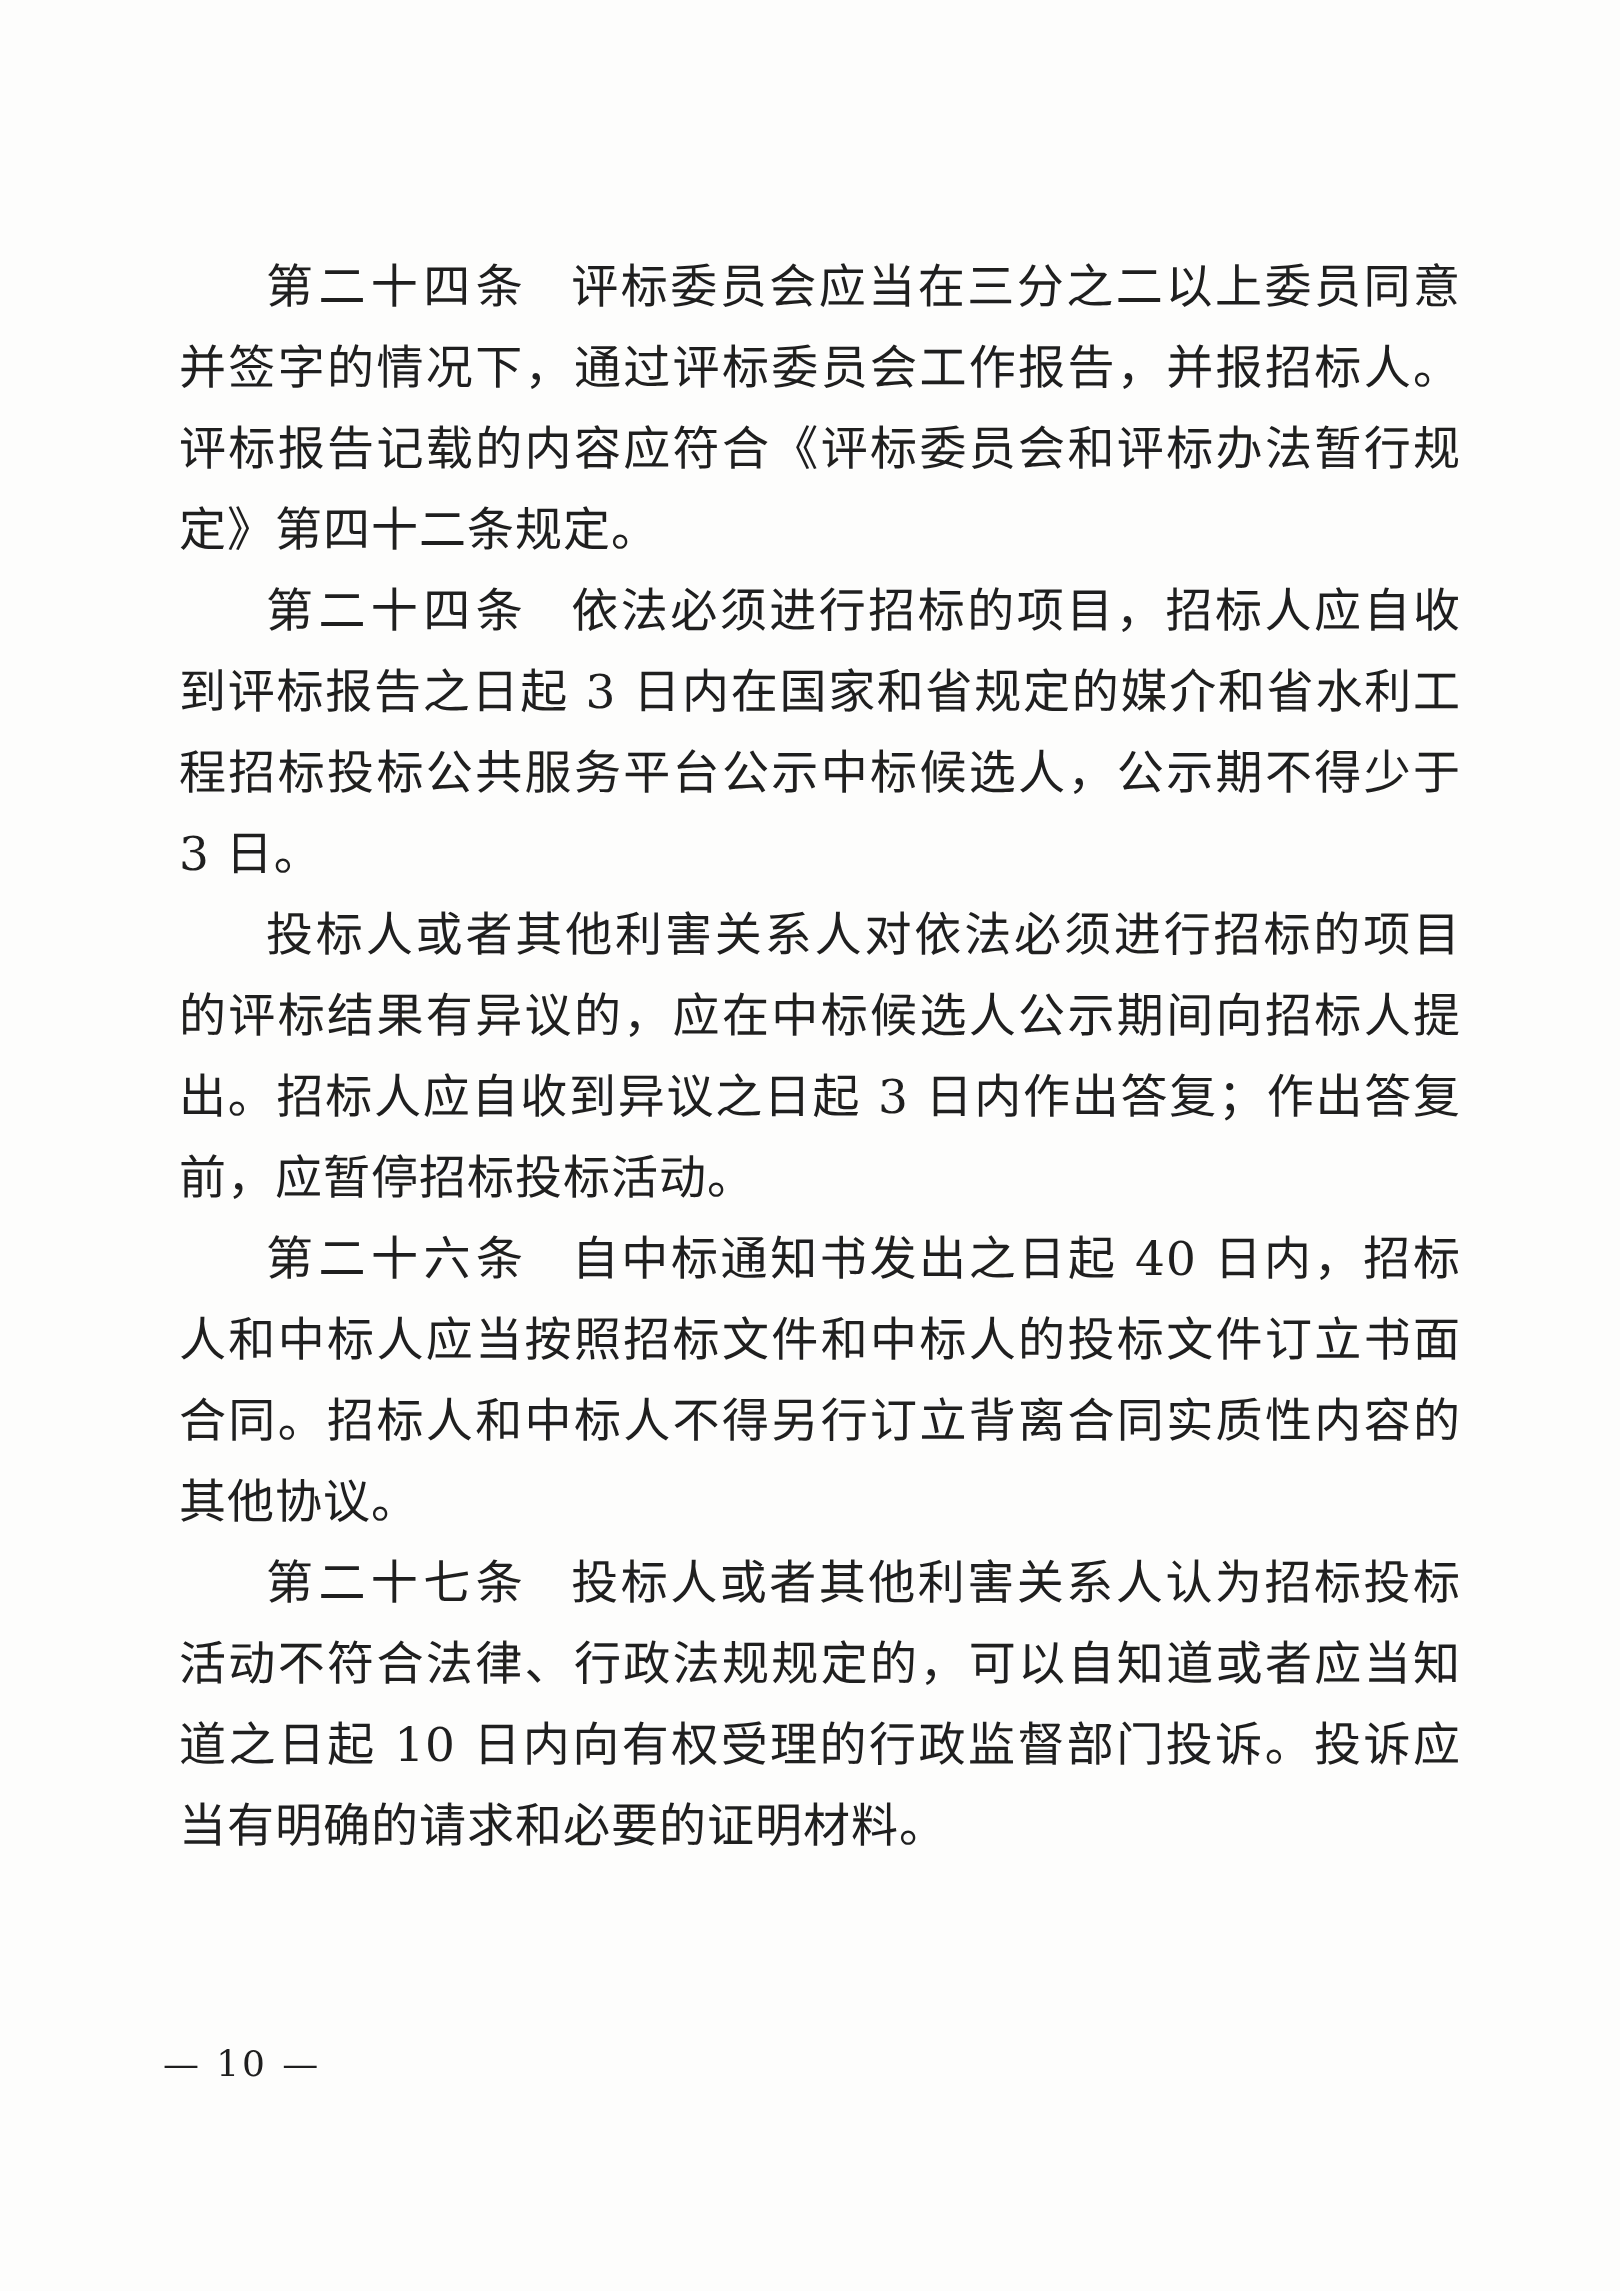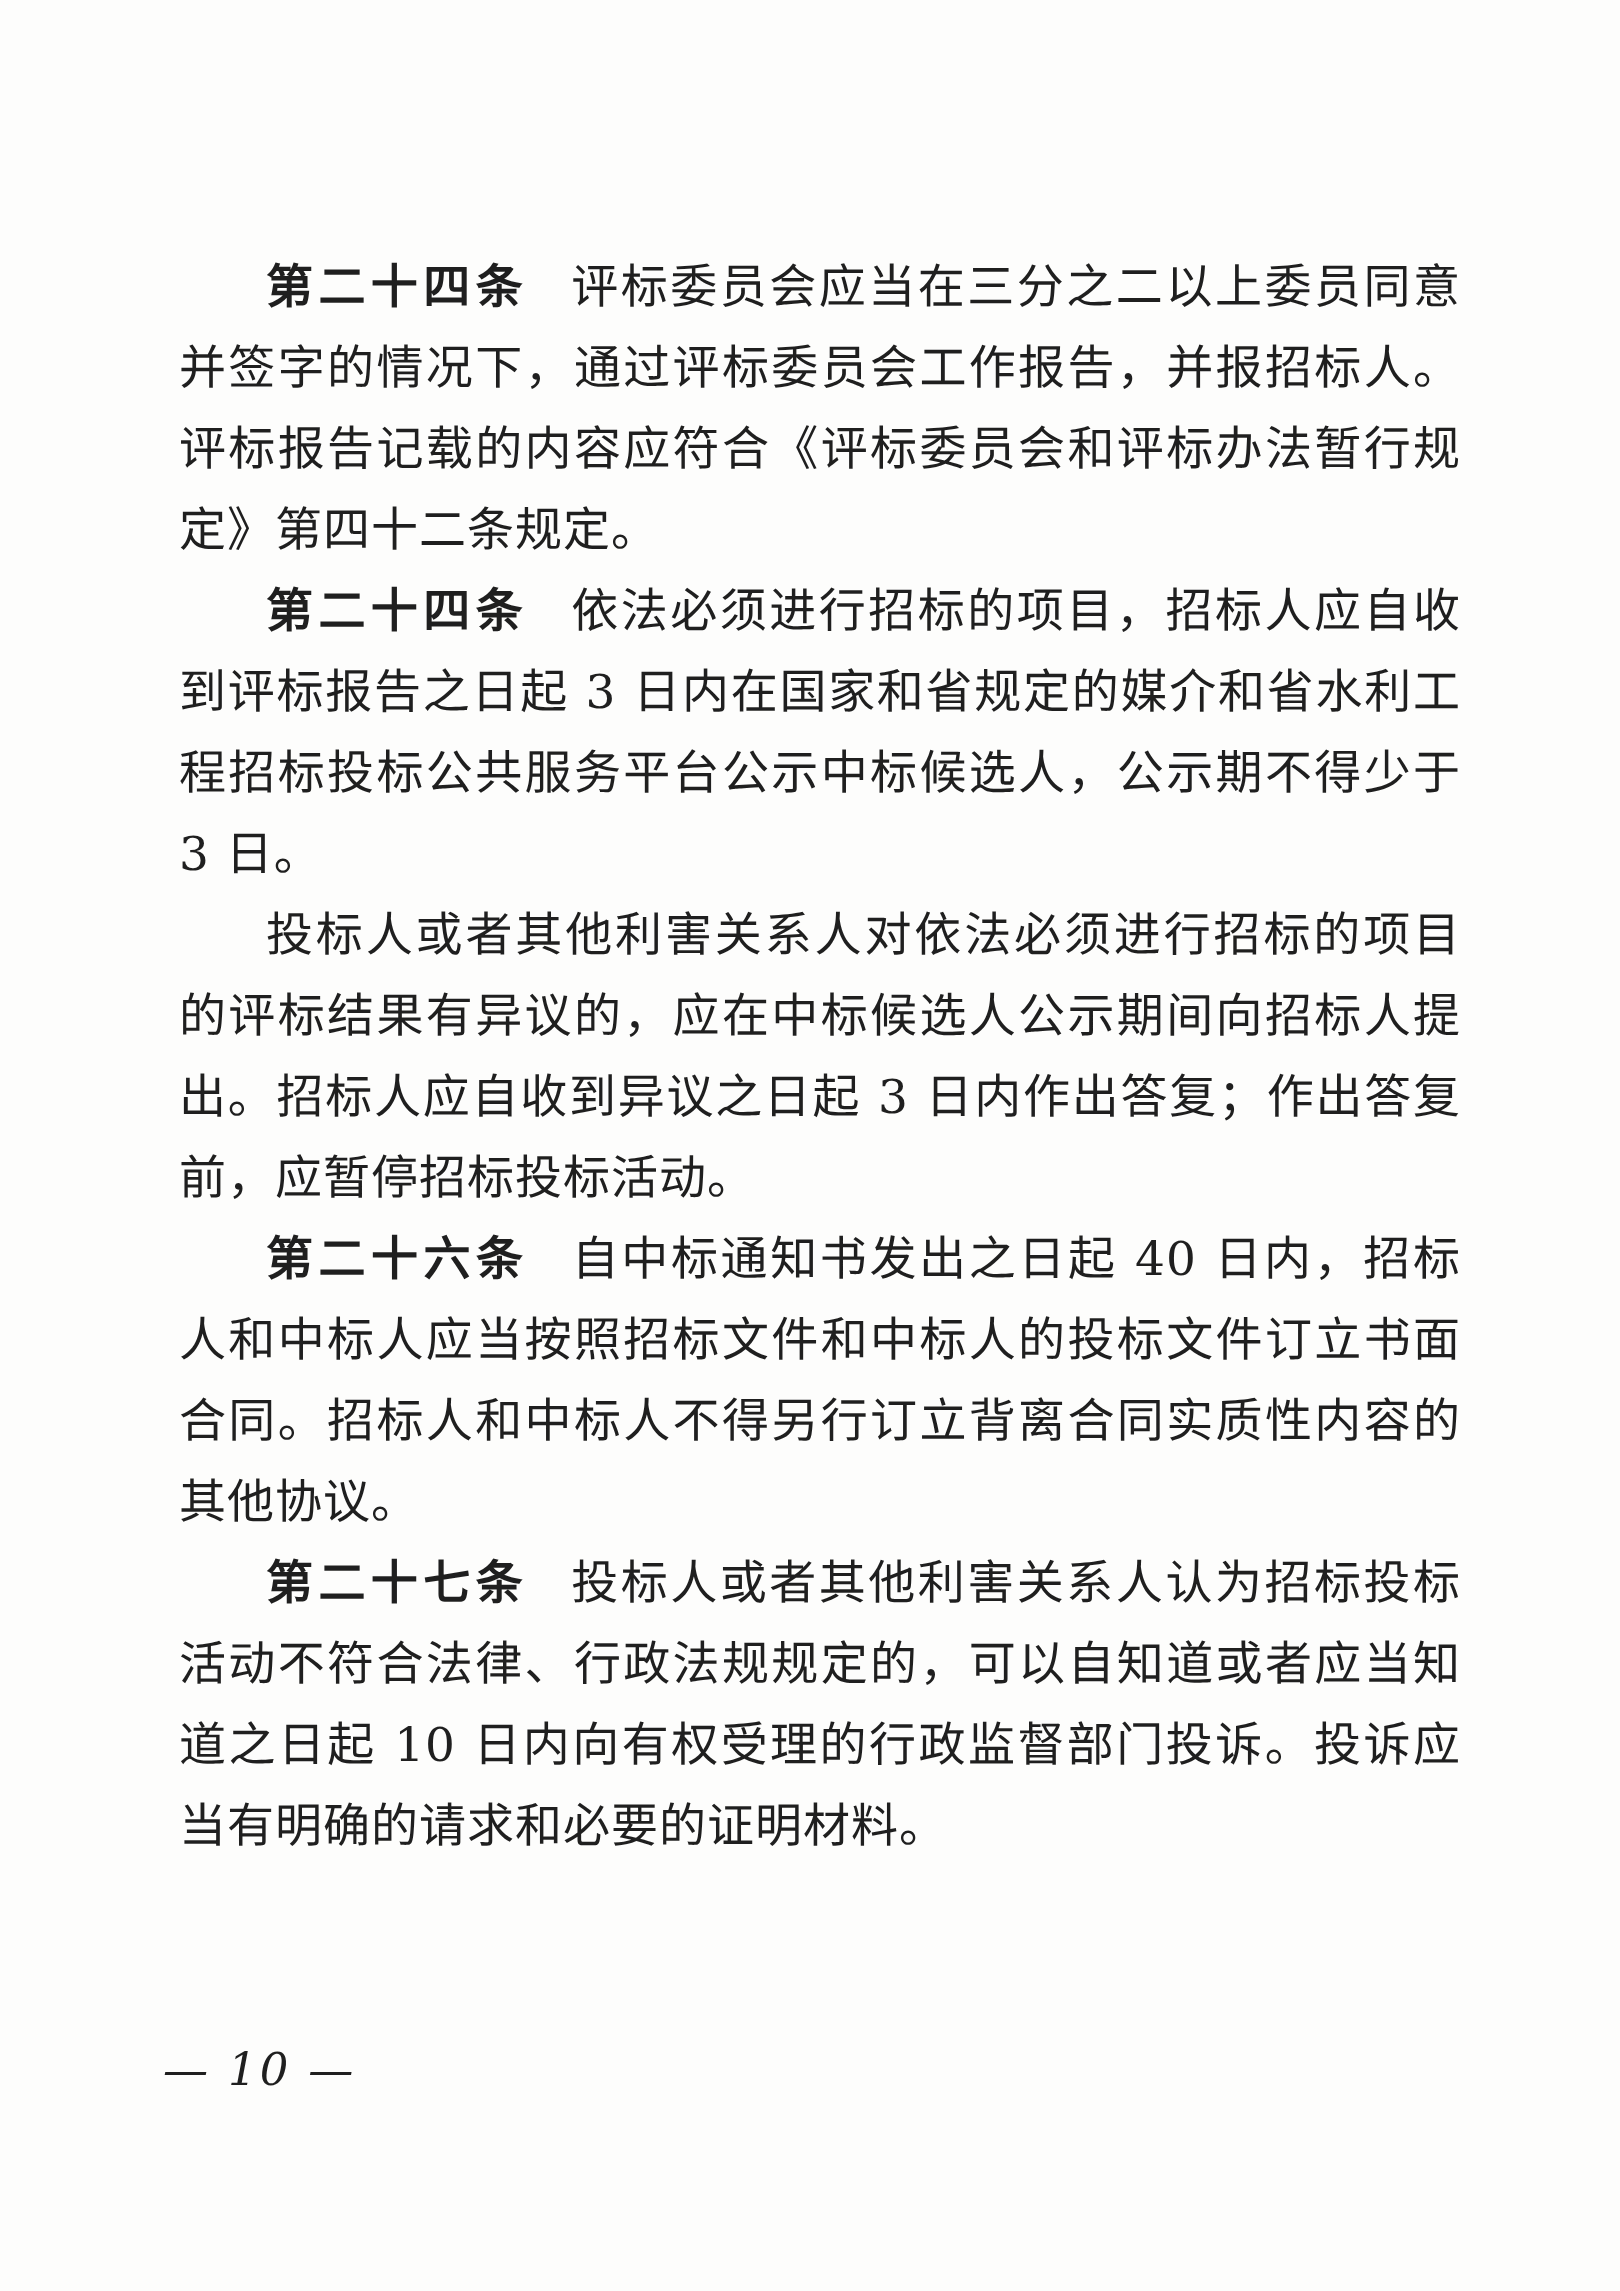--- a/index.html
+++ b/index.html
@@ -30,34 +30,33 @@
     letter-spacing: 1px;
     text-align: justify;
     text-justify: inter-ideograph;
   }
   .para {
     margin: 0;
     padding: 0;
     text-indent: 87px;
   }
   .article-term {
-    font-weight: 700;
+    font-weight: 400;
     font-family: "DejaVu Sans", "Liberation Sans", sans-serif;
     margin-right: 43px;
     letter-spacing: 3.9px;
   }
   .page-number {
     position: absolute;
     left: 163px;
     top: 2043px;
     color: #1f1f1f;
-    font-size: 45px;
+    font-size: 36px;
     letter-spacing: 2.9px;
     white-space: nowrap;
-    font-style: italic;
   }
 </style>
 </head>
 <body>
 
 <div class="page">
   <div class="body-text">
 
     <p class="para"><span class="article-term">第二十四条</span><span>评标委员会应当在三分之二以上委员同意并签字的情况下，通过评标委员会工作报告，并报招标人。评标报告记载的内容应符合《评标委员会和评标办法暂行规定》第四十二条规定。</span></p>
 

